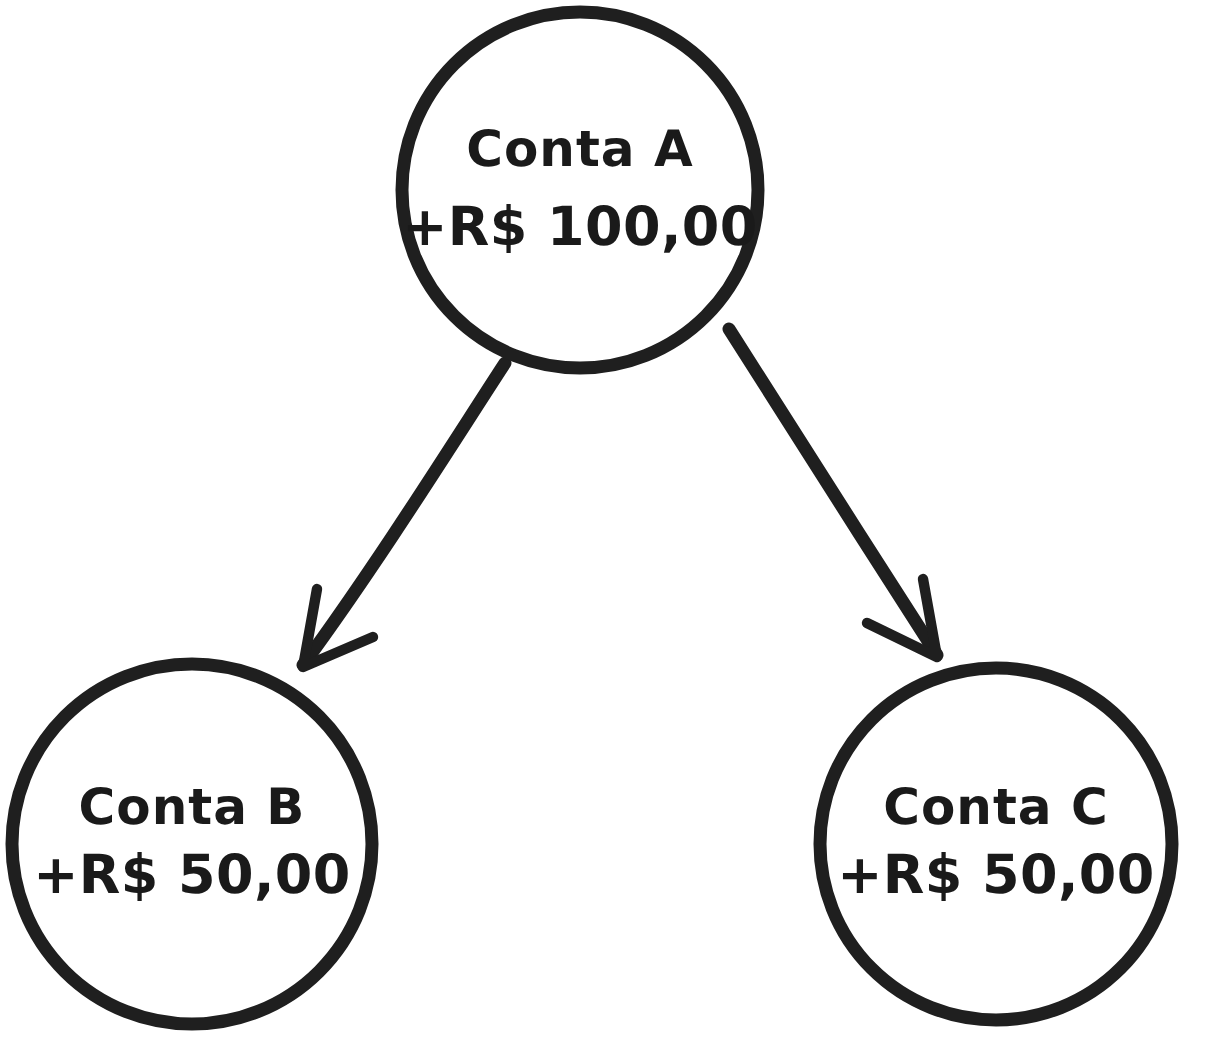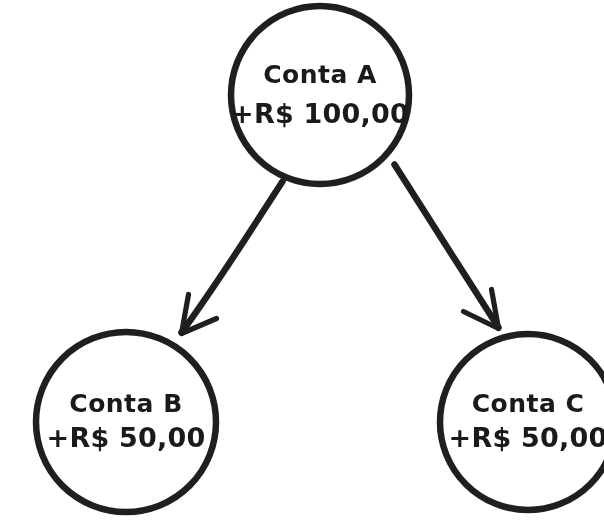--- a/index.html
+++ b/index.html
@@ -12,21 +12,20 @@
     width: 604px;
     height: 526px;
     overflow: hidden;
     font-family: "DejaVu Sans", sans-serif;
   }
   #diagram-canvas {
     position: relative;
     width: 491px;
     height: 526px;
     background: #ffffff;
-    margin-left: 30px;
   }
   #diagram-svg {
     position: absolute;
     top: 0;
     left: 0;
     width: 604px;
     height: 526px;
     display: block;
   }
   .node-circle {

